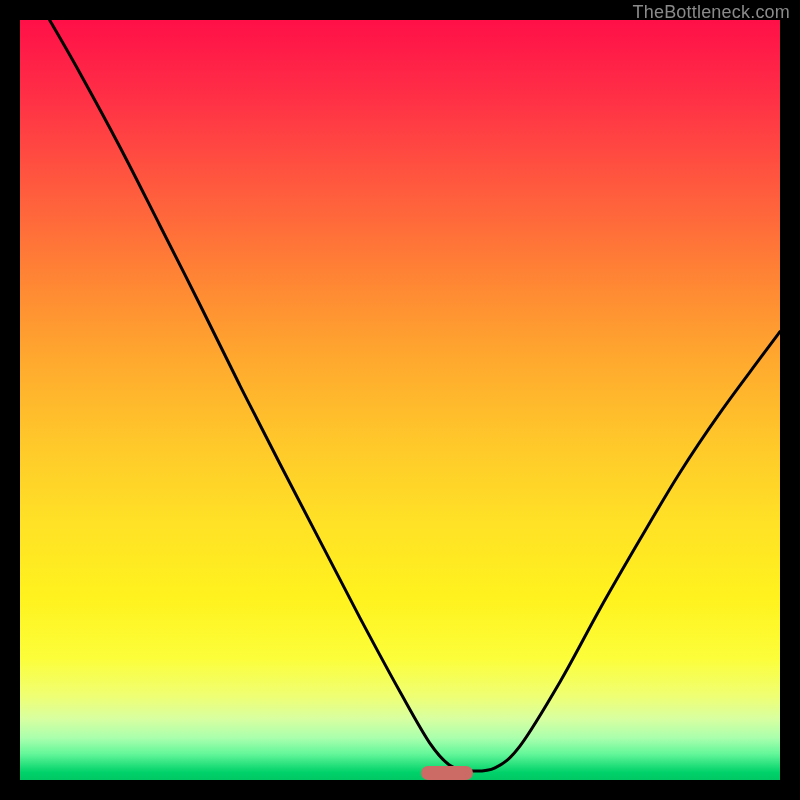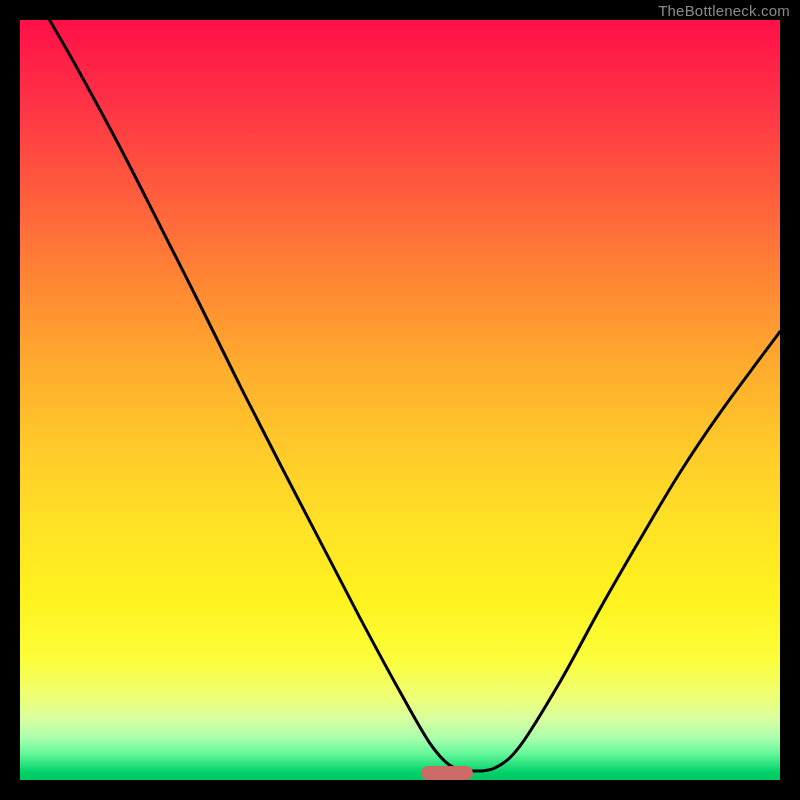--- a/index.html
+++ b/index.html
@@ -55,21 +55,21 @@
   .marker {
     position: absolute;
     background: #cc6b66;
     border-radius: 7px;
   }
   .watermark {
     position: absolute;
     top: 2px;
     right: 10px;
     color: #8a8a8a;
-    font-size: 15px;
+    font-size: 18px;
     letter-spacing: 0.2px;
     user-select: none;
   }
 </style>
 </head>
 <body>
 
 <div class="frame">
   <div class="watermark">TheBottleneck.com</div>
   <div class="plot-area">

